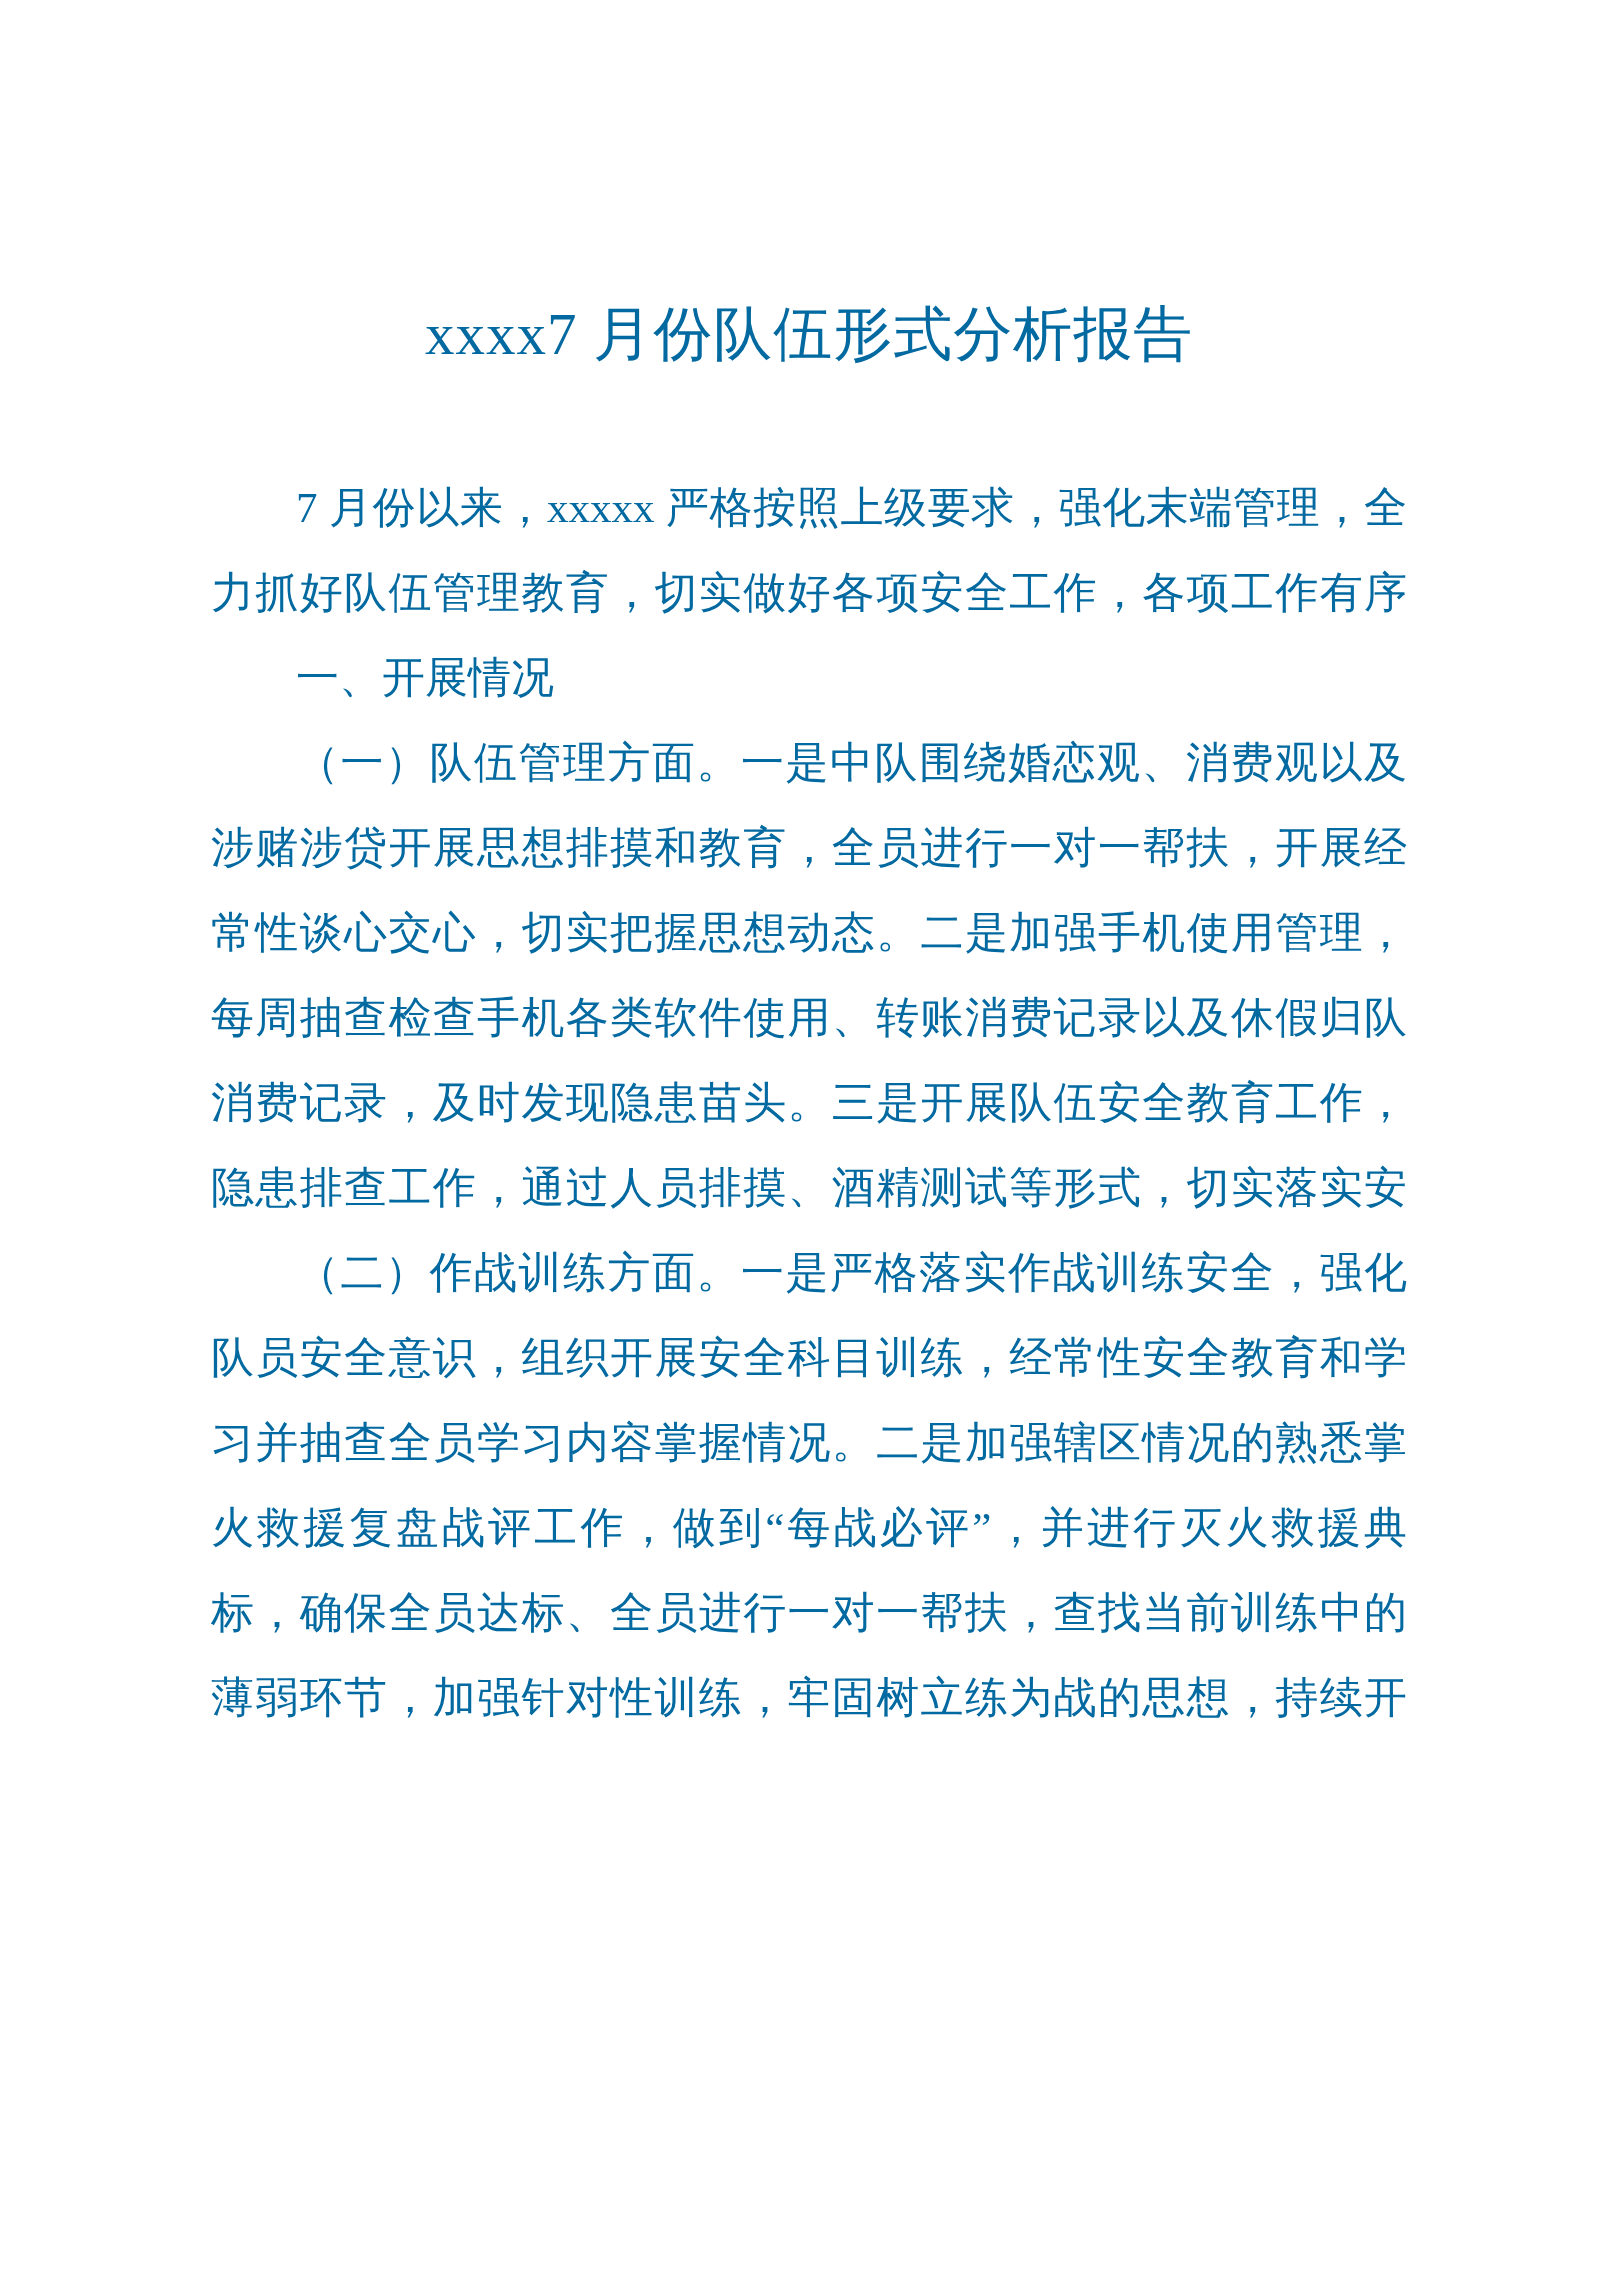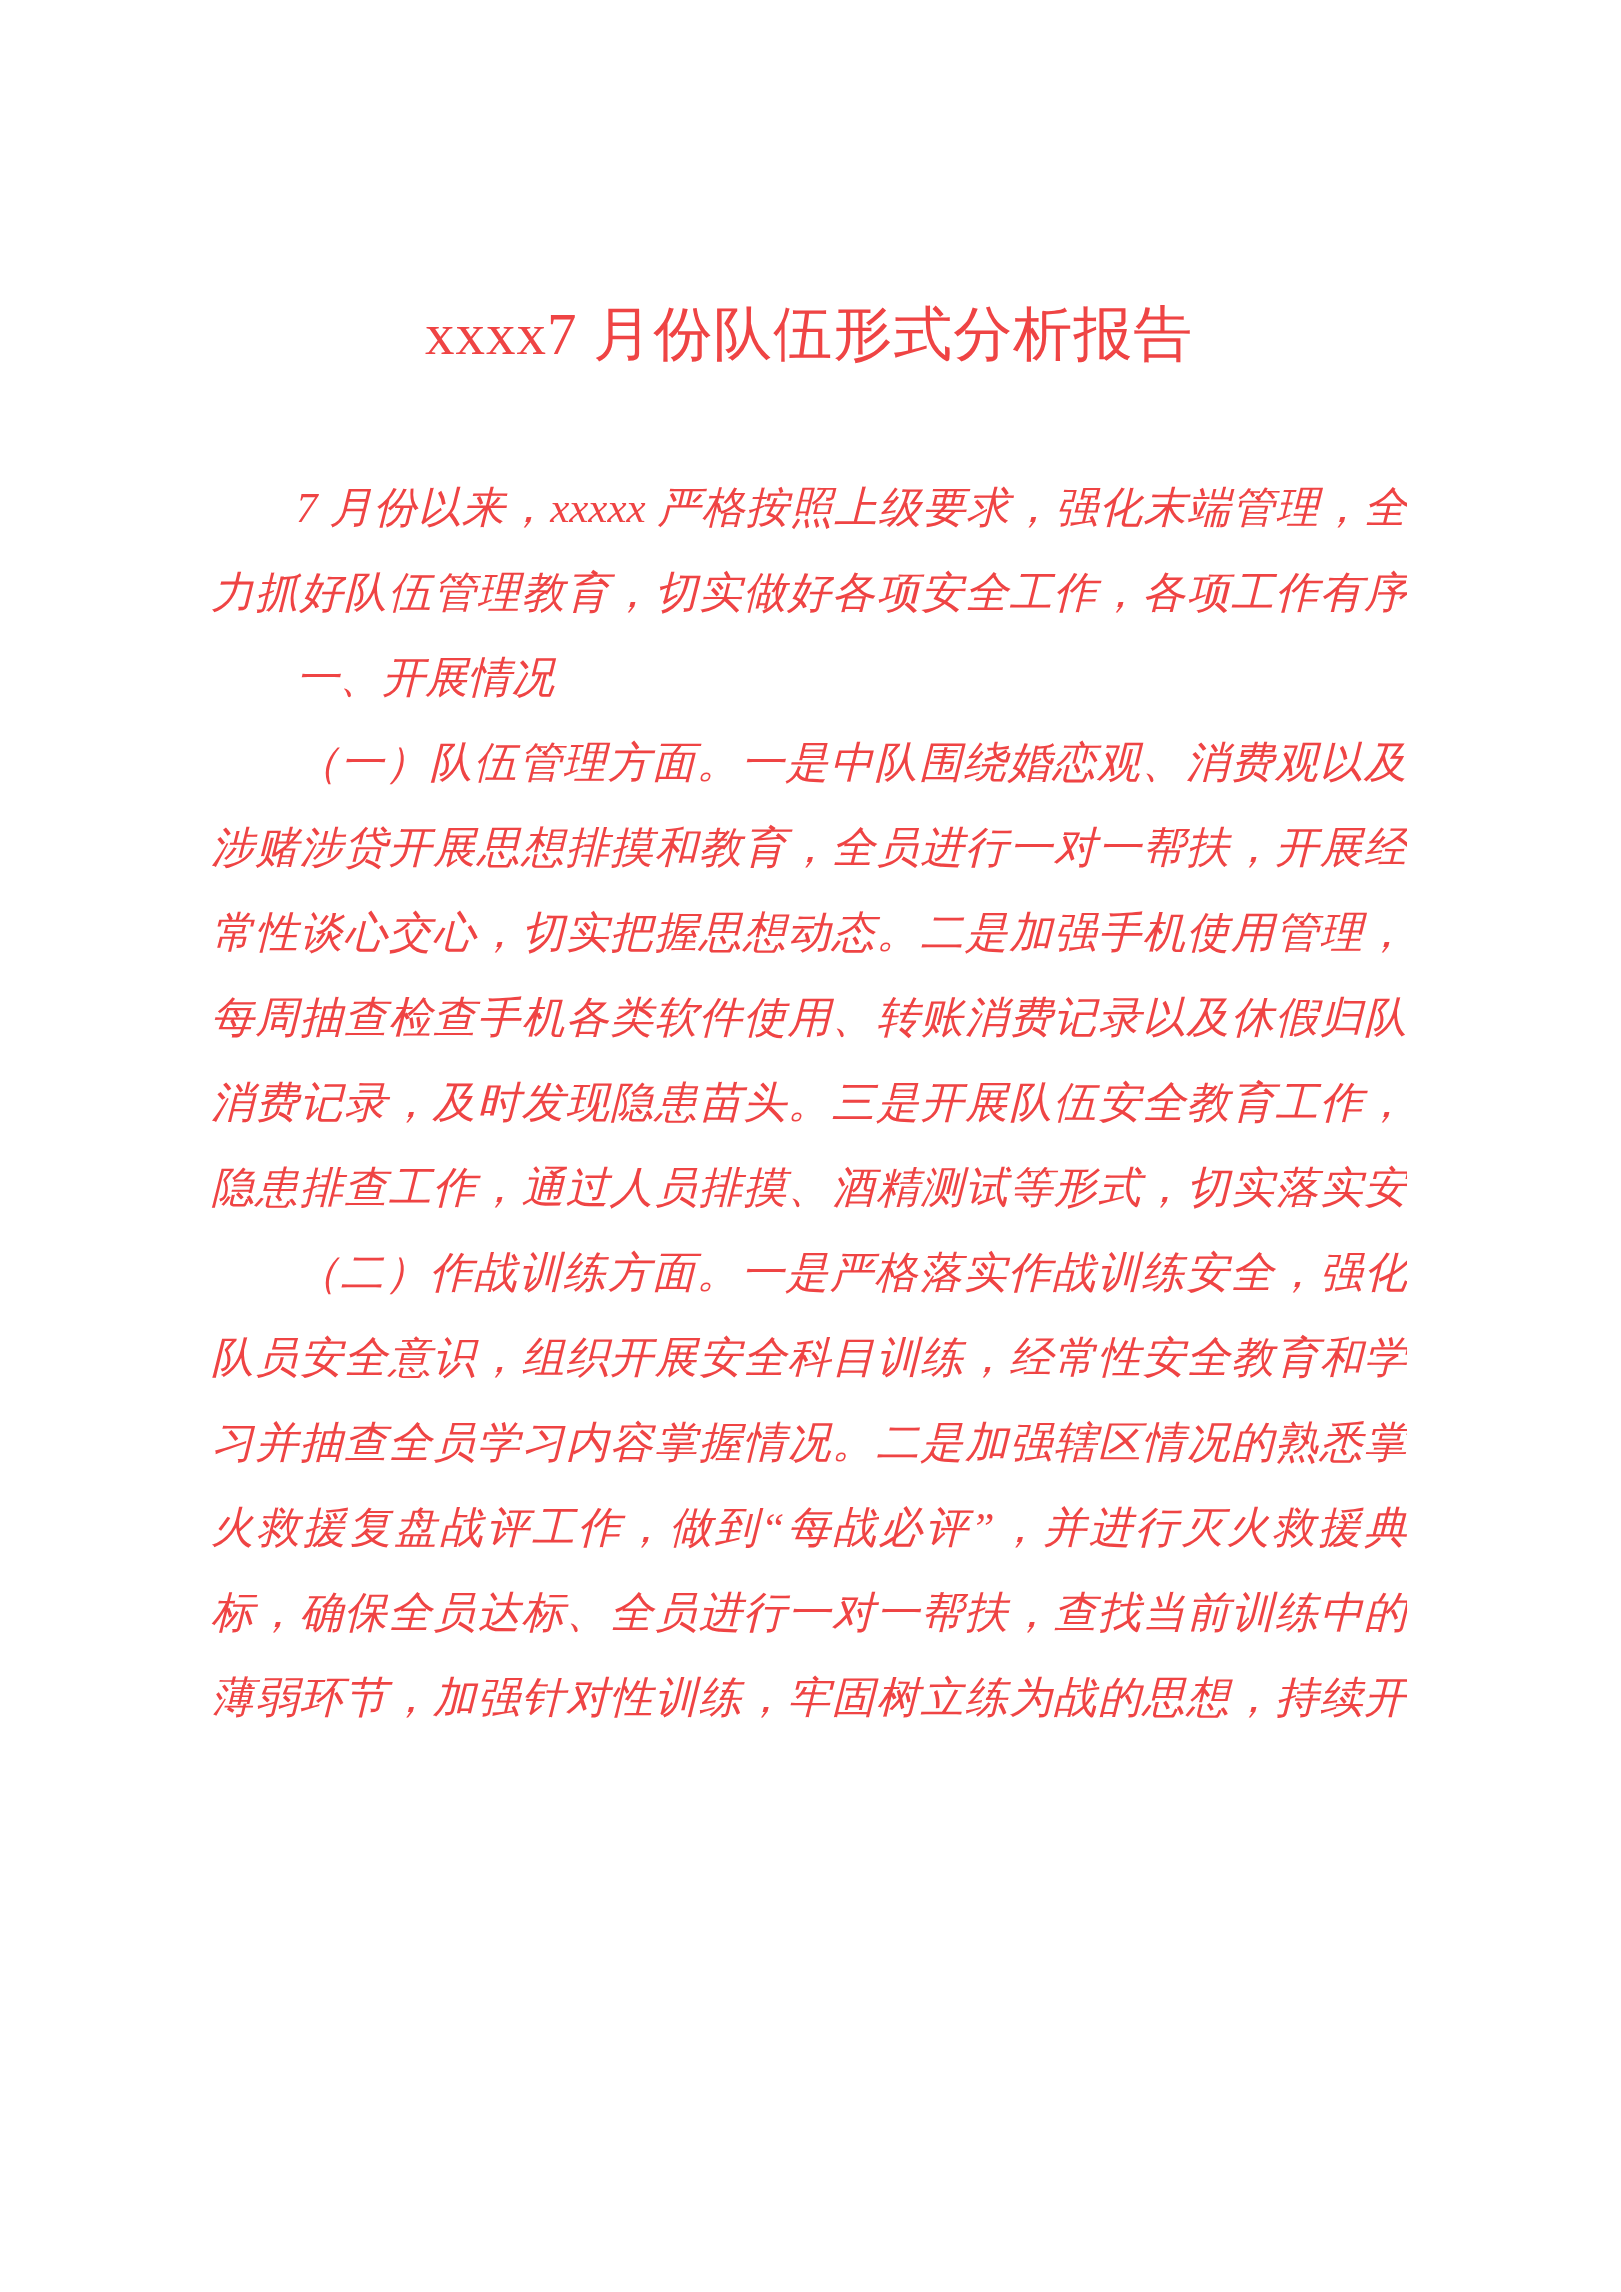--- a/index.html
+++ b/index.html
@@ -5,21 +5,21 @@
   html, body {
     margin: 0;
     padding: 0;
     background: #ffffff;
   }
   .page {
     position: relative;
     width: 1621px;
     height: 2293px;
     background: #ffffff;
-    color: #ef4444;
+    color: #0369a1;
     overflow: hidden;
     font-family: "Liberation Serif", "DejaVu Serif", serif;
   }
   .doc-title {
     margin: 302px 0 0 211px;
     width: 1196px;
     font-size: 59px;
     line-height: 65px;
     font-weight: 400;
     text-align: center;
@@ -34,21 +34,20 @@
     margin: 0;
     padding: 0;
   }
   .line {
     height: 85px;
     line-height: 85px;
     font-size: 43px;
     text-align: left;
     white-space: nowrap;
     overflow: visible;
-    font-style: italic;
   }
   .line.fill {
     white-space: normal;
     text-align: justify;
     text-align-last: justify;
     overflow: hidden;
   }
   .line.first {
     text-indent: 85px;
   }

